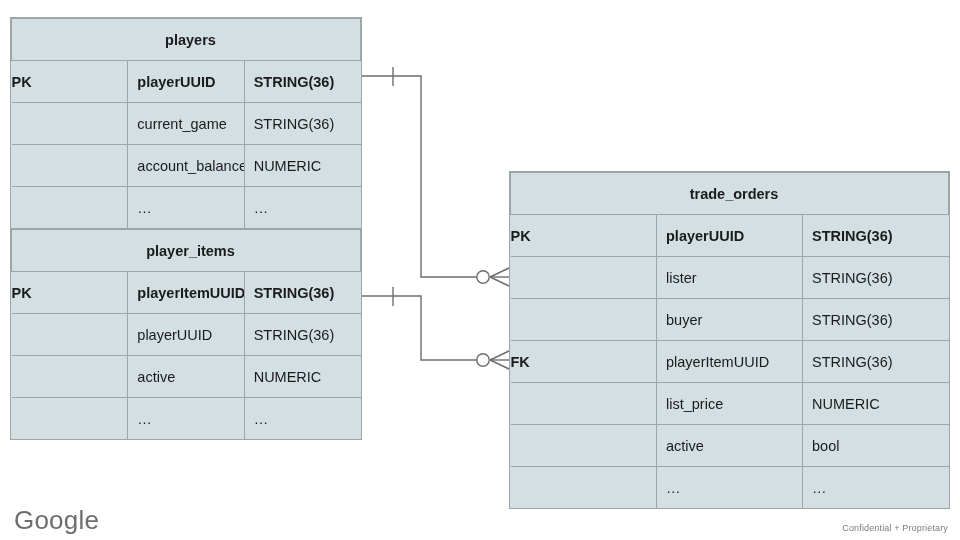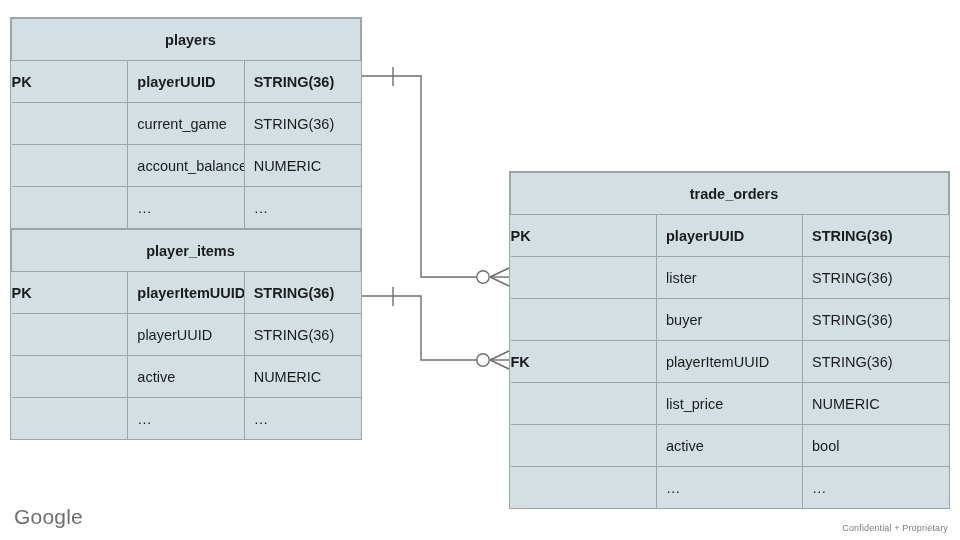--- a/index.html
+++ b/index.html
@@ -72,21 +72,21 @@
     width: 960px;
     height: 540px;
     pointer-events: none;
   }
 
   
   .g-logo {
     position: absolute;
     left: 14px;
     top: 505px;
-    font-size: 21px;
+    font-size: 26px;
     letter-spacing: 0.2px;
     color: #6e6e6e;
     font-family: "Liberation Sans", sans-serif;
   }
   .footer-note {
     position: absolute;
     right: 12px;
     top: 523px;
     font-size: 9px;
     color: #7b7b7b;

